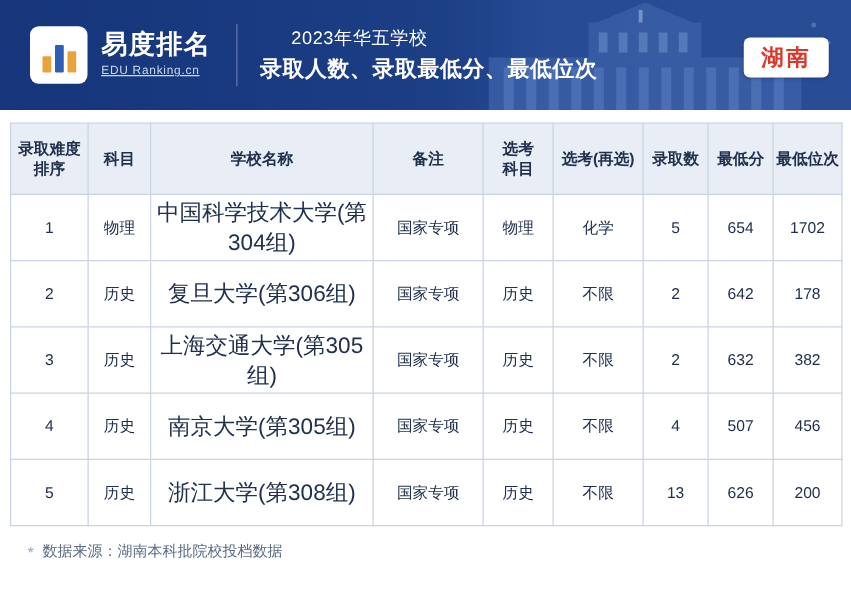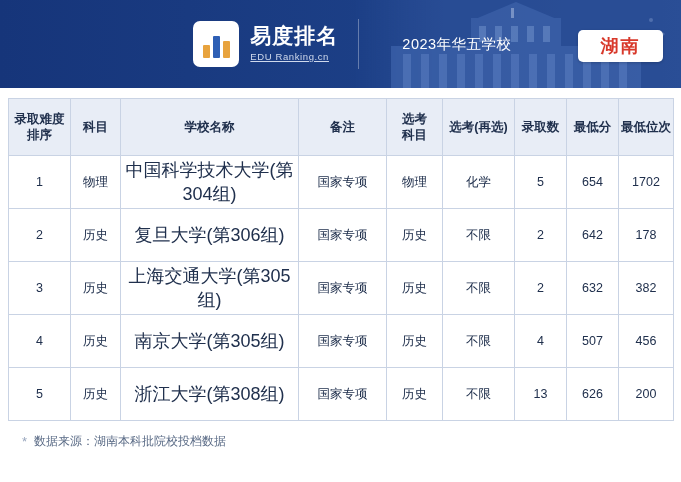--- a/index.html
+++ b/index.html
@@ -39,21 +39,20 @@
     opacity: 0.85;
   }
   .header-inner {
     position: relative;
     display: flex;
     align-items: center;
     height: 88px;
     padding-left: 24px;
     box-sizing: border-box;
     z-index: 3;
-    justify-content: center;
   }
   .logo-mark {
     width: 46px;
     height: 46px;
     background: #ffffff;
     border-radius: 7px;
     display: flex;
     align-items: flex-end;
     justify-content: center;
     gap: 3px;
@@ -113,21 +112,21 @@
     color: #ffffff;
     font-size: 17.5px;
     font-weight: bold;
     line-height: 26px;
     letter-spacing: 0.5px;
   }
   .province-badge {
     position: absolute;
     right: 18px;
     top: 30px;
-    width: 85px;
+    width: 68px;
     height: 32px;
     background: #ffffff;
     border-radius: 5px;
     display: flex;
     align-items: center;
     justify-content: center;
     z-index: 4;
     box-shadow: 0 1px 3px rgba(0,0,0,0.2);
   }
   .province-badge span {
@@ -252,20 +251,21 @@
 
       <div class="logo-text">
         <div class="logo-cn">易度排名</div>
         <div class="logo-en">EDU Ranking.cn</div>
       </div>
 
       <div class="header-divider"></div>
 
       <div class="title-block">
         <div class="title-line1">2023年华五学校</div>
+        <div class="title-line2">录取人数、录取最低分、最低位次</div>
       </div>
     </div>
 
     <div class="province-badge">
       <span>湖南</span>
     </div>
   </div>
 
   <div class="table-wrap">
     <table class="rank">

